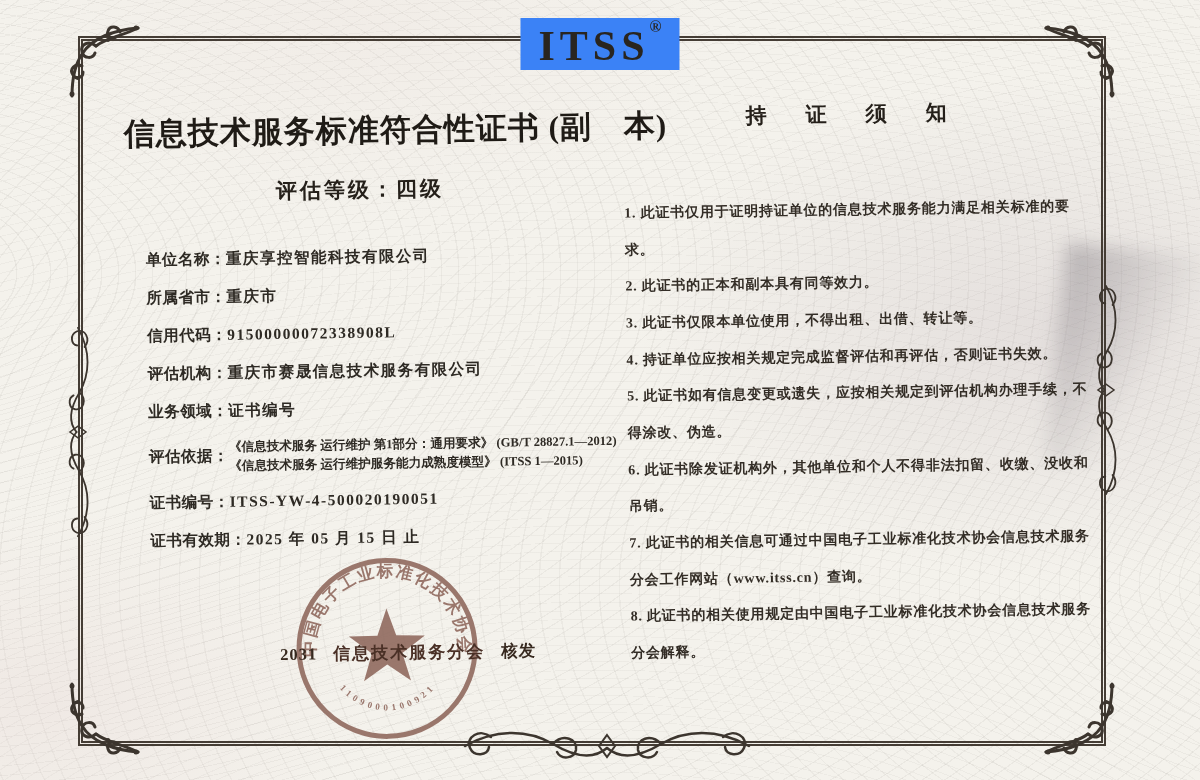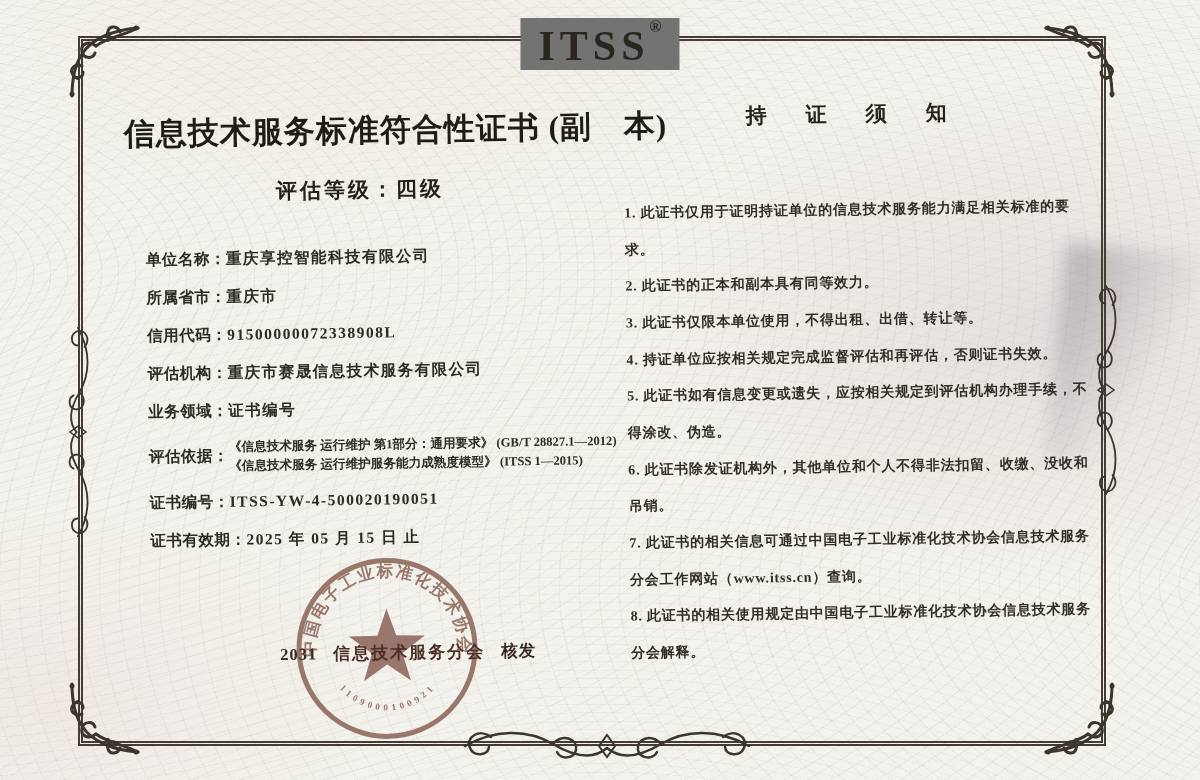--- a/index.html
+++ b/index.html
@@ -20,21 +20,21 @@
     position:absolute; left:78px; top:36px; right:94px; bottom:34px;
     border:5px double #453d35;
   }
   .scan-shadow{
     position:absolute; left:1055px; top:250px; width:150px; height:220px;
     background:linear-gradient(115deg, rgba(110,104,112,0.40), rgba(110,104,112,0.0) 62%);
     filter:blur(9px); transform:rotate(6deg);
   }
   .brand{
     position:absolute; left:600px; top:18px; transform:translateX(-50%);
-    background:#737373; padding:0 18px;
+    background:#3b82f6; padding:0 18px;
     font-weight:bold; font-size:42px; letter-spacing:5px; color:#29251f;
     white-space:nowrap;
   }
   .brand sup{font-size:16px; vertical-align:28px; letter-spacing:0;}
   .tilt{position:absolute; left:0; top:0; width:1200px; height:780px; transform:rotate(-0.9deg);}
   .cert-title{
     position:absolute; left:128px; top:106px; width:470px; text-align:center;
     font-size:31px; font-weight:bold; letter-spacing:1px; color:#1f1b16; white-space:nowrap;
   }
   .cert-level{

